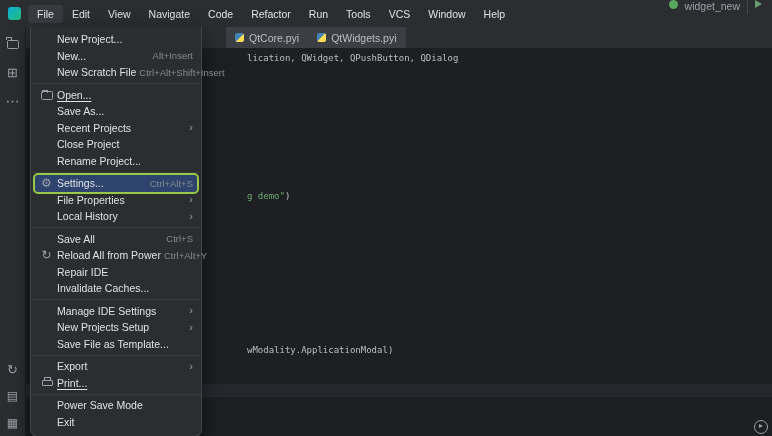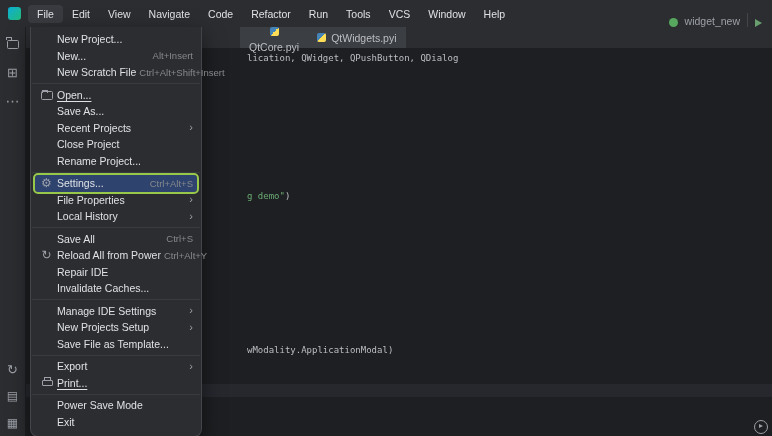--- a/index.html
+++ b/index.html
@@ -14,42 +14,42 @@
   #menubar{
     position:absolute;left:0;top:0;width:772px;height:27px;
     background:var(--menu-bg,#2b2d30);
     display:flex;align-items:center;padding-left:6px;box-sizing:border-box;z-index:6;
   }
   #logo{width:13px;height:13px;border-radius:3px;margin:0 7px 0 2px;flex:none;
     background:linear-gradient(135deg,#07c3f2,#21d789);opacity:.85;}
   #menubar-items{display:flex;align-items:center;}
   .mb-item{padding:3px 9px;border-radius:4px;font-size:10.5px;color:var(--text-primary,#dfe1e5);cursor:pointer;white-space:nowrap;}
   .mb-item.active{background:#393b40;}
-  #run-widget{position:absolute;right:10px;top:0;height:27px;display:flex;align-items:flex-end;gap:7px;z-index:7;}
+  #run-widget{position:absolute;right:10px;top:0;height:27px;display:flex;align-items:flex-start;gap:7px;z-index:7;}
   .run-dot{width:9px;height:9px;border-radius:50%;background:#57a75e;flex:none;}
   .run-name{font-size:10.5px;color:var(--text-muted,#9da0a8);}
   .run-sep{width:1px;height:14px;background:#43454a;}
   .play-tri{width:0;height:0;border-left:7px solid #6a9f6f;border-top:4px solid transparent;border-bottom:4px solid transparent;cursor:pointer;}
   
   #stripe{
     position:absolute;left:0;top:27px;bottom:0;width:26px;background:var(--menu-bg,#2b2d30);
     display:flex;flex-direction:column;align-items:center;padding:7px 0 4px;box-sizing:border-box;
     border-right:1px solid #1e1f22;z-index:4;
   }
   #stripe-top{display:flex;flex-direction:column;gap:11px;align-items:center;}
   #stripe-bottom{margin-top:auto;display:flex;flex-direction:column;gap:9px;align-items:center;}
   .stripe-icon{width:18px;height:18px;display:flex;align-items:center;justify-content:center;
     color:var(--text-muted,#9da0a8);font-size:12px;cursor:pointer;position:relative;}
   
   #tabbar{position:absolute;left:26px;top:27px;right:0;height:21px;background:var(--menu-bg,#2b2d30);
     display:flex;align-items:stretch;z-index:3;}
   #tabs{display:flex;margin-left:200px;}
   .tab{display:flex;align-items:center;gap:5px;padding:0 9px;font-size:10.5px;color:#bcbec4;cursor:pointer;white-space:nowrap;}
   .tab.highlighted{background:#3b3e43;}
-  .tab.gap{margin-left:14px;flex-direction:column;}
+  .tab.gap{}
   .py-icon{width:9px;height:9px;border-radius:2px;flex:none;
     background:linear-gradient(135deg,#4584b6 50%,#ffde57 50%);}
   
   #editor{position:absolute;left:26px;top:48px;right:0;bottom:0;background:var(--editor-bg,#1e1f22);
     font-family:"DejaVu Sans Mono",monospace;font-size:9px;color:var(--code-text,#bcbec4);}
   .caret-line{position:absolute;left:0;right:0;top:336px;height:13px;background:#26282e;}
   .code-line{position:absolute;left:221px;white-space:pre;line-height:12px;}
   .ln1{top:4px;}.ln2{top:142px;}.ln3{top:296px;}
   .str{color:var(--string-green,#6aab73);}
   

